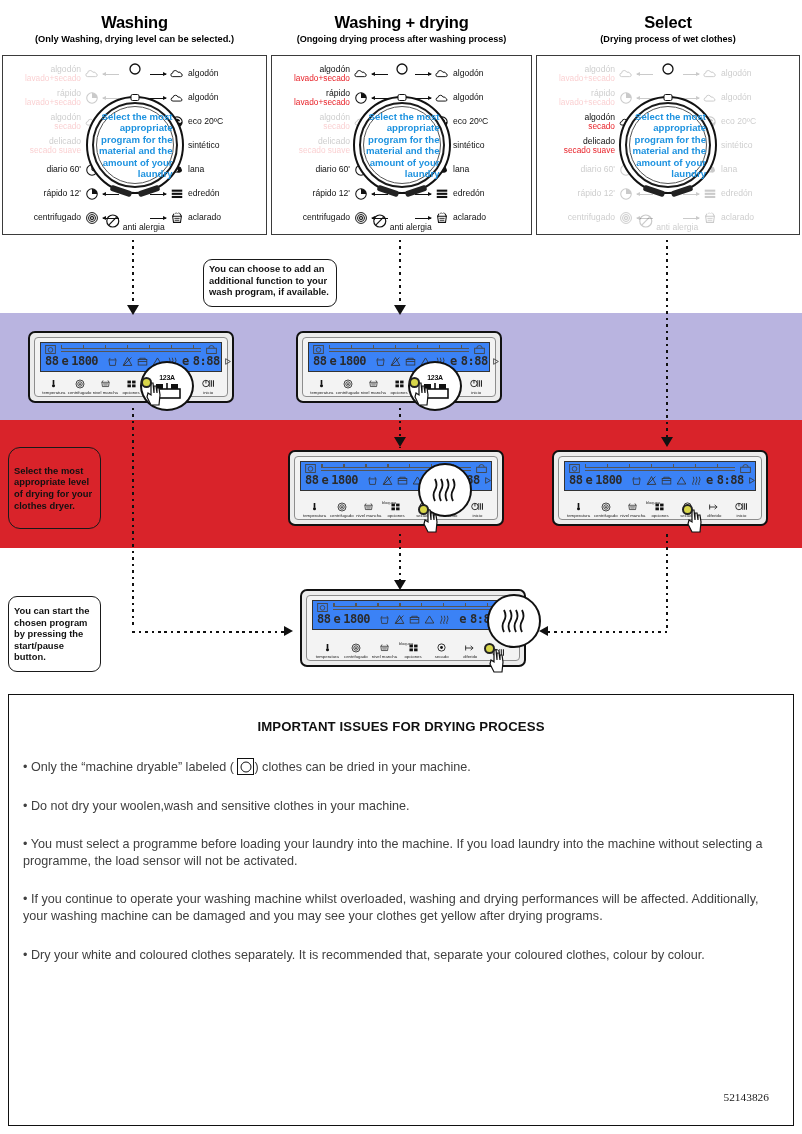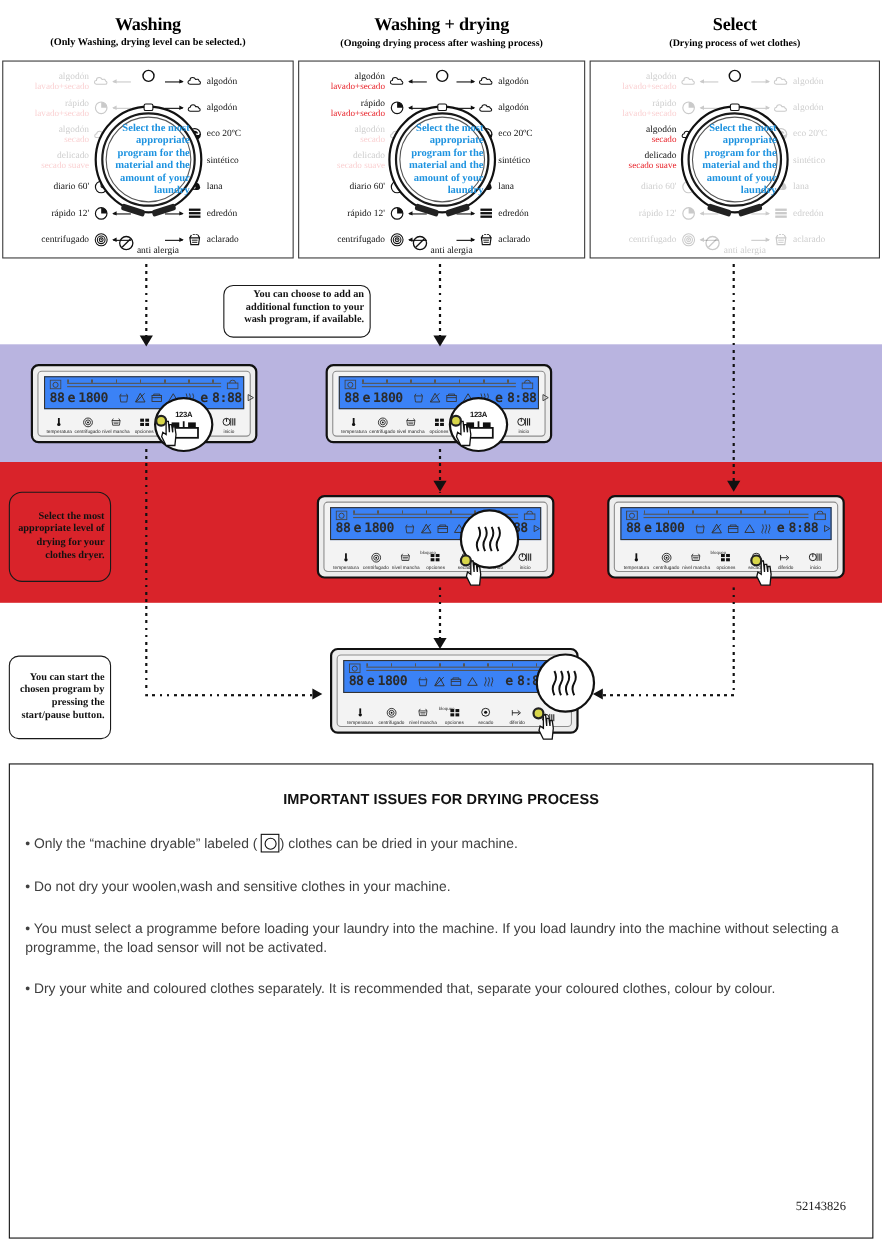--- a/index.html
+++ b/index.html
@@ -7,21 +7,21 @@
     width: 802px; height: 1134px;
     background: #ffffff;
     font-family: "Liberation Sans", sans-serif;
     position: relative;
     overflow: hidden;
   }
   .page { position:relative; width:802px; height:1134px; }
 
   
   .top-row { position:absolute; left:0; top:0; width:802px; height:240px; }
-  .col { position:absolute; top:0;font-family:Liberation Serif, serif; }
+  .col { position:absolute; top:0; }
   .col-0 { left:0;   width:269px; }
   .col-1 { left:269px; width:265px; }
   .col-2 { left:534px; width:268px; }
 
   .col-title {
     text-align:center;
     font-weight:bold;
     font-size:16.5px;
     line-height:20px;
     color:#000;
@@ -124,27 +124,26 @@
   
   .band-purple{ position:absolute; left:0; top:313px; width:802px; height:107px; background:#b9b4e0; }
   .band-red{ position:absolute; left:0; top:420px; width:802px; height:128px; background:#d9232a; }
 
   
   .bubble{
     position:absolute;
     border:1.6px solid #1a1a1a;
     border-radius:9px;
     background:#ffffff;
-    text-align:right;
+    text-align:left;
     font-weight:bold;
     color:#111;
     font-size:9.4px;
     line-height:11.6px;
     padding:3px 5px;
-    font-family:Liberation Serif, serif;
   }
   .bubble.onred{ background:#d9232a; border-radius:12px; }
   #bubble-function{ left:203px; top:259px; width:134px; height:48px; }
   #bubble-drying{ left:8px; top:447px; width:93px; height:82px; display:flex; align-items:center; justify-content:center;}
   #bubble-start{ left:8px; top:596px; width:93px; height:76px; display:flex; align-items:center; justify-content:center;}
 
   
   .panel{
     position:absolute;
     background:#ececec;
@@ -1506,20 +1505,21 @@
       </svg>
   </div>
 
   <div class="notes">
     <h2>IMPORTANT ISSUES FOR DRYING PROCESS</h2>
     <div class="note">
       <span>• Only the “machine dryable” labeled ( </span><span class="icon-inline"></span><span>) clothes can be dried in your machine.</span>
     </div>
     <div class="note">• Do not dry your woolen,wash and sensitive clothes in your machine.</div>
     <div class="note">• You must select a programme before loading your laundry into the machine. If you load laundry into the machine without selecting a programme, the load sensor will not be activated.</div>
+    <div class="note">• If you continue to operate your washing machine whilst overloaded, washing and drying performances will be affected. Additionally, your washing machine can be damaged and you may see your clothes get yellow after drying programs.</div>
     <div class="note">• Dry your white and coloured clothes separately. It is recommended that, separate your coloured clothes, colour by colour.</div>
     <div class="docnum">52143826</div>
   </div>
 
 <div class="pressdot" style="left: 141px; top: 377px;"></div>
     <div class="pressdot" style="left: 409px; top: 377px;"></div>
     <div class="pressdot" style="left: 418px; top: 504px;"></div>
     <div class="pressdot" style="left: 682px; top: 504px;"></div>
     <div class="pressdot" style="left: 484px; top: 643px;"></div>
   </div>

